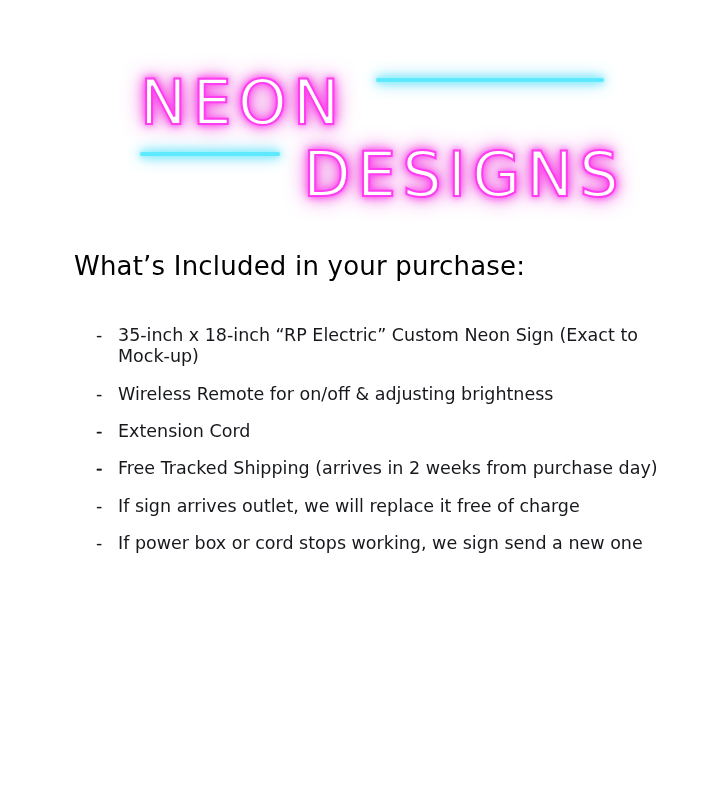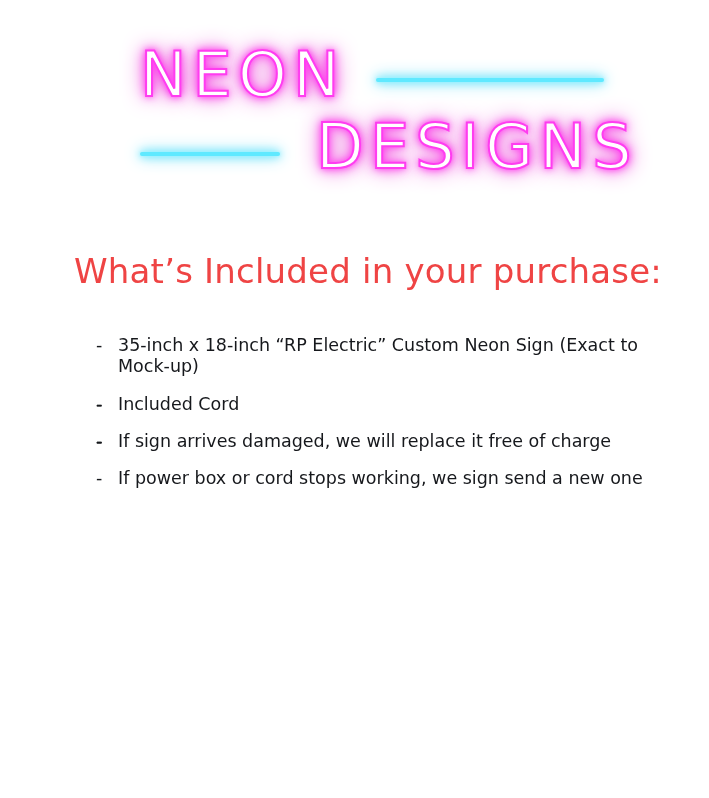--- a/index.html
+++ b/index.html
@@ -28,29 +28,30 @@
     font-family: "DejaVu Sans", sans-serif;
     font-weight: 400;
     letter-spacing: 0.10em;
     color: #ffffff;
     -webkit-text-stroke: 2px #ff3df0;
     text-shadow:
       0 0 2px #ff7af5,
       0 0 6px #ff3df0,
       0 0 12px #ff2ae8,
       0 0 22px #e21fc9;
+    margin-top: 28px;
   }
 
   #neon-line1 {
     left: 140px;
     top: 38px;
     font-size: 62px;
   }
   #neon-line2 {
-    left: 316px;
+    left: 303px;
     top: 110px;
     font-size: 62px;
   }
 
   .neon-bar {
     position: absolute;
     height: 4px;
     border-radius: 3px;
     background: #5fe9ff;
     box-shadow:
@@ -69,23 +70,23 @@
     width: 140px;
   }
 
   
   .content {
     padding: 36px 40px 0 40px;
   }
 
   .heading {
     font-family: "DejaVu Sans", sans-serif;
-    font-size: 34px;
+    font-size: 26px;
     font-weight: 400;
-    color: #ef4444;
+    color: #000000;
     letter-spacing: 0.2px;
     margin: 0 0 44px 34px;
   }
 
   ul.included-list {
     list-style: none;
     margin: 0;
     padding: 0 0 0 56px;
   }
 
@@ -114,22 +115,22 @@
   <div class="neon-bar" id="bar-top"></div>
   <div class="neon-bar" id="bar-bottom"></div>
   <div class="neon-word" id="neon-line2">DESIGNS</div>
 </div>
 
 <div class="content">
   <h1 class="heading">What’s Included in your purchase:</h1>
 
   <ul class="included-list">
     <li><span class="dash">-</span><span>35-inch x 18-inch “RP Electric” Custom Neon Sign (Exact to Mock-up)</span></li>
+    <li><span class="dash">-</span><span>Wireless Remote for on/off &amp; adjusting brightness</span></li>
+    <li><span class="dash">-</span></li>
+    <li><span class="dash">-</span><span>Extension Cord</span></li>
     <li><span class="dash">-</span></li>
     <li><span class="dash">-</span></li>
-    <li><span class="dash">-</span><span>Included Cord</span></li>
-    <li><span class="dash">-</span></li>
-    <li><span class="dash">-</span></li>
-    <li><span class="dash">-</span></li>
-    <li><span class="dash">-</span><span>If sign arrives damaged, we will replace it free of charge</span></li>
+    <li><span class="dash">-</span><span>Free Tracked Shipping (arrives in 2 weeks from purchase day)</span></li>
+    <li><span class="dash">-</span><span>If sign arrives outlet, we will replace it free of charge</span></li>
     <li><span class="dash">-</span><span>If power box or cord stops working, we sign send a new one</span></li>
   </ul>
 </div>
 
 </body></html>

